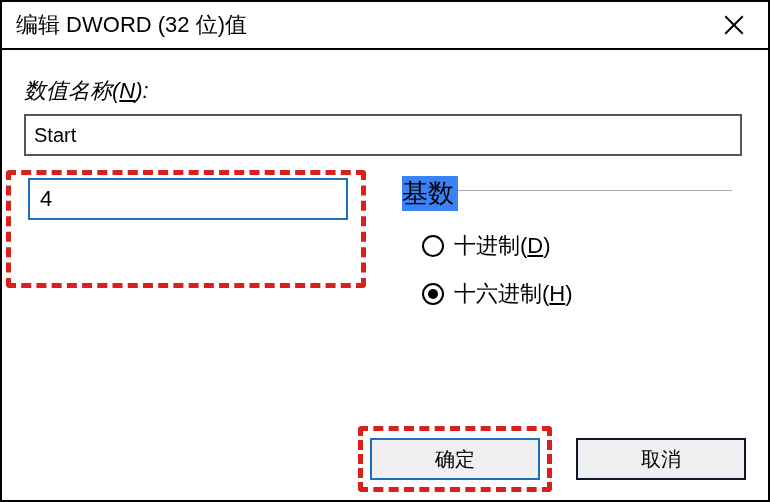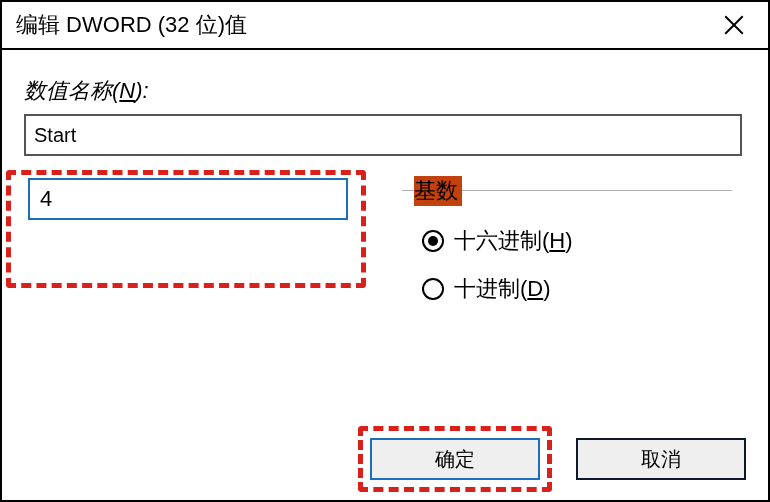--- a/index.html
+++ b/index.html
@@ -112,25 +112,24 @@
     top: 24px;
     left: 0;
     width: 330px;
     height: 142px;
     border-top: 1px solid #b0b0b0;
     pointer-events: none;
   }
   .fieldset-legend {
     position: relative;
     display: inline-block;
-    background: #c2410c;
+    background: #3b82f6;
     padding: 0 4px 0 0;
-    font-size: 22px;
+    font-size: 26px;
     z-index: 1;
-    margin-left: 12px;
   }
   .radio-group {
     margin-top: 20px;
     padding-left: 20px;
   }
   .radio-row {
     display: flex;
     align-items: center;
     font-size: 22px;
     margin-bottom: 18px;
@@ -221,29 +220,29 @@
         <div class="data-highlight"></div>
         <input class="data-input" type="text" value="4" style="">
       </div>
 
       <div class="base-section">
         <div class="fieldset-line"></div>
         <span class="fieldset-legend">基数</span>
 
         <div class="radio-group">
           <div class="radio-row">
+            <span class="radio"></span>
+            <span>
+              <span>十进制(</span><span class="ul">D</span><span>)</span>
+            </span>
+          </div>
+          <div class="radio-row">
             <span class="radio checked"></span>
             <span>
               <span>十六进制(</span><span class="ul">H</span><span>)</span>
-            </span>
-          </div>
-          <div class="radio-row">
-            <span class="radio"></span>
-            <span>
-              <span>十进制(</span><span class="ul">D</span><span>)</span>
             </span>
           </div>
         </div>
       </div>
 
     </div>
 
     <div class="button-row">
       <div class="ok-wrap">
         <div class="ok-highlight"></div>

